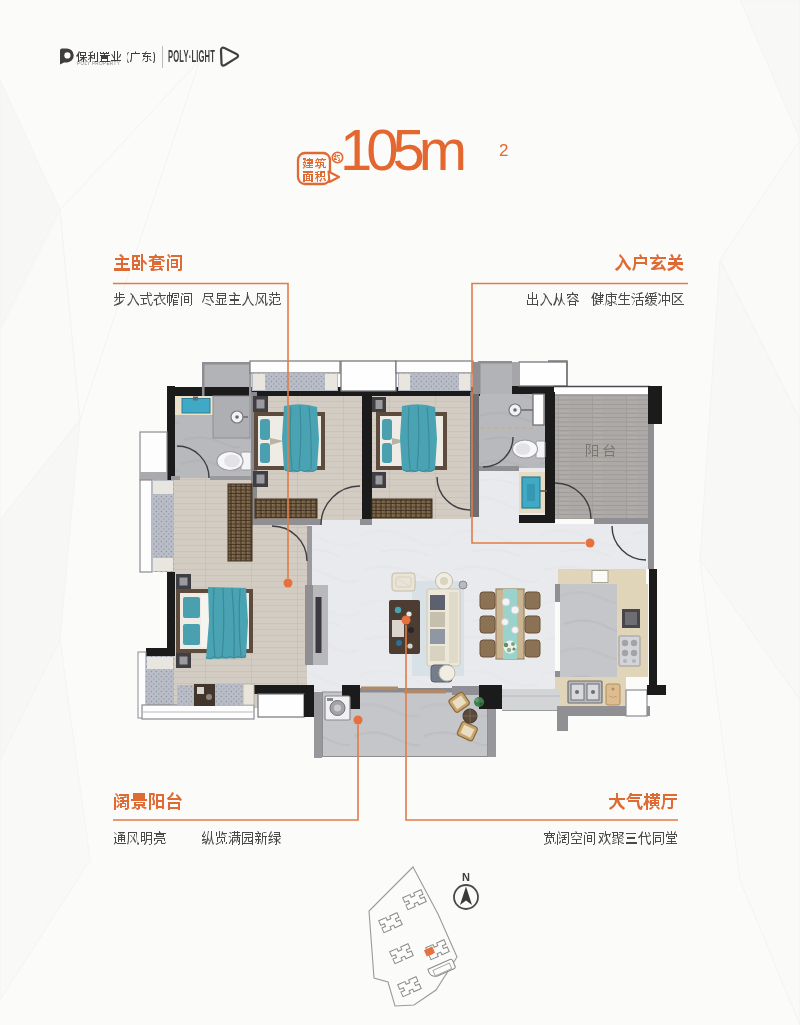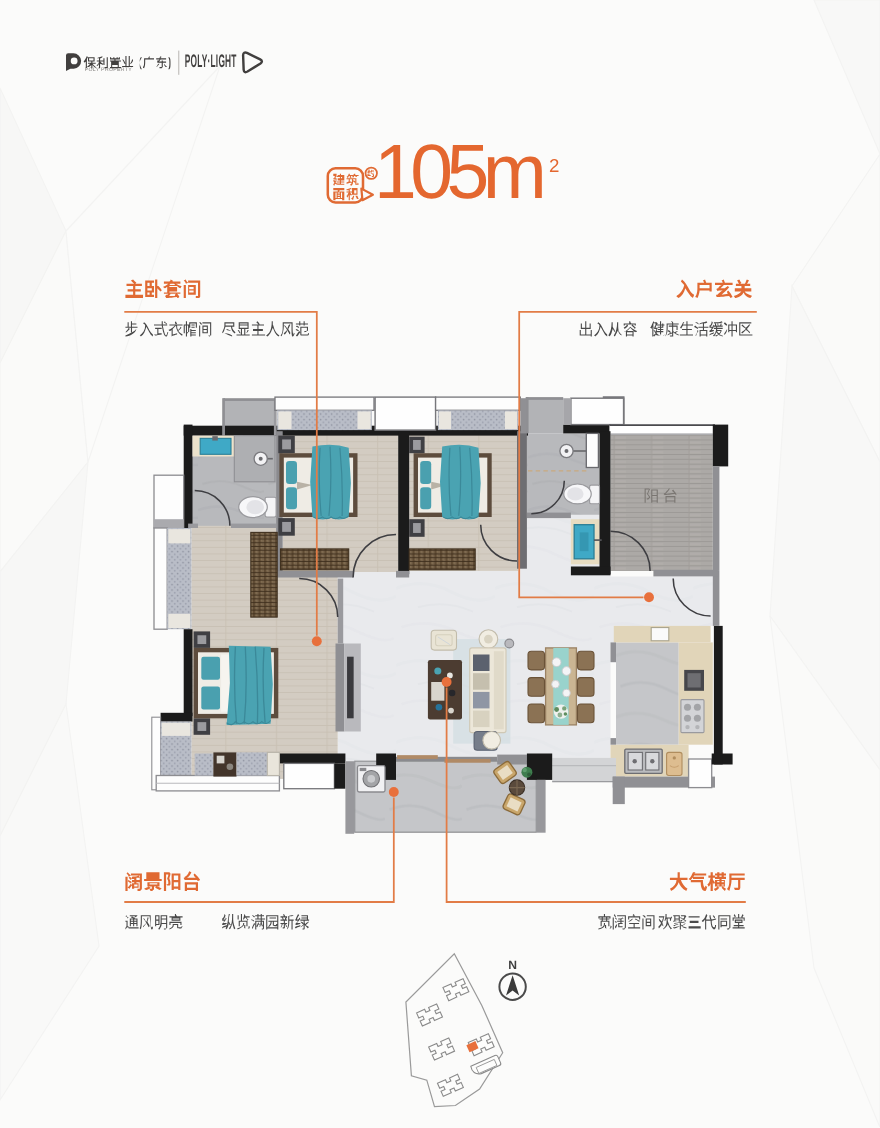--- a/index.html
+++ b/index.html
@@ -43,21 +43,21 @@
 </div>
 
 <div class="abs" style="left:0;top:0;width:800px;height:210px">
 
   <svg class="abs" style="left:293px;top:146px" width="55" height="45" viewBox="0 0 55 45">
     <rect x="5" y="7" width="32" height="31" rx="7" fill="none" stroke="#e06a33" stroke-width="2.3"></rect>
     <path d="M35.5,25.5 L46,31 L36.5,36 Z" fill="#fbfbfa" stroke="#e06a33" stroke-width="2" stroke-linejoin="round"></path>
     <circle cx="44.5" cy="11.5" r="5.2" fill="#fbfbfa" stroke="#e06a33" stroke-width="1.6"></circle>
   </svg>
 
-  <div class="abs" style="left:340px;top:116px;font-size:70px;color:#e4672f;letter-spacing:-6px">105<span style="letter-spacing:-2px">m</span></div>
+  <div class="abs" style="left:340px;top:116px;font-size:58px;color:#e4672f;letter-spacing:-6px">105<span style="letter-spacing:-2px">m</span></div>
 
   <div class="abs" style="left:499px;top:141px;font-size:17px;color:#e4672f">2</div>
 </div>
 
 <svg id="main" class="abs" style="left:0;top:0" width="800" height="1025" viewBox="0 0 800 1025">
 <defs>
   <pattern id="plank" width="46" height="6" patternUnits="userSpaceOnUse">
     <rect width="46" height="6" fill="#d3ccc2"></rect>
     <rect y="5.2" width="46" height="0.8" fill="#c9c1b4"></rect>
     <rect x="21" y="0" width="0.8" height="6" fill="#c9c0b3"></rect>

